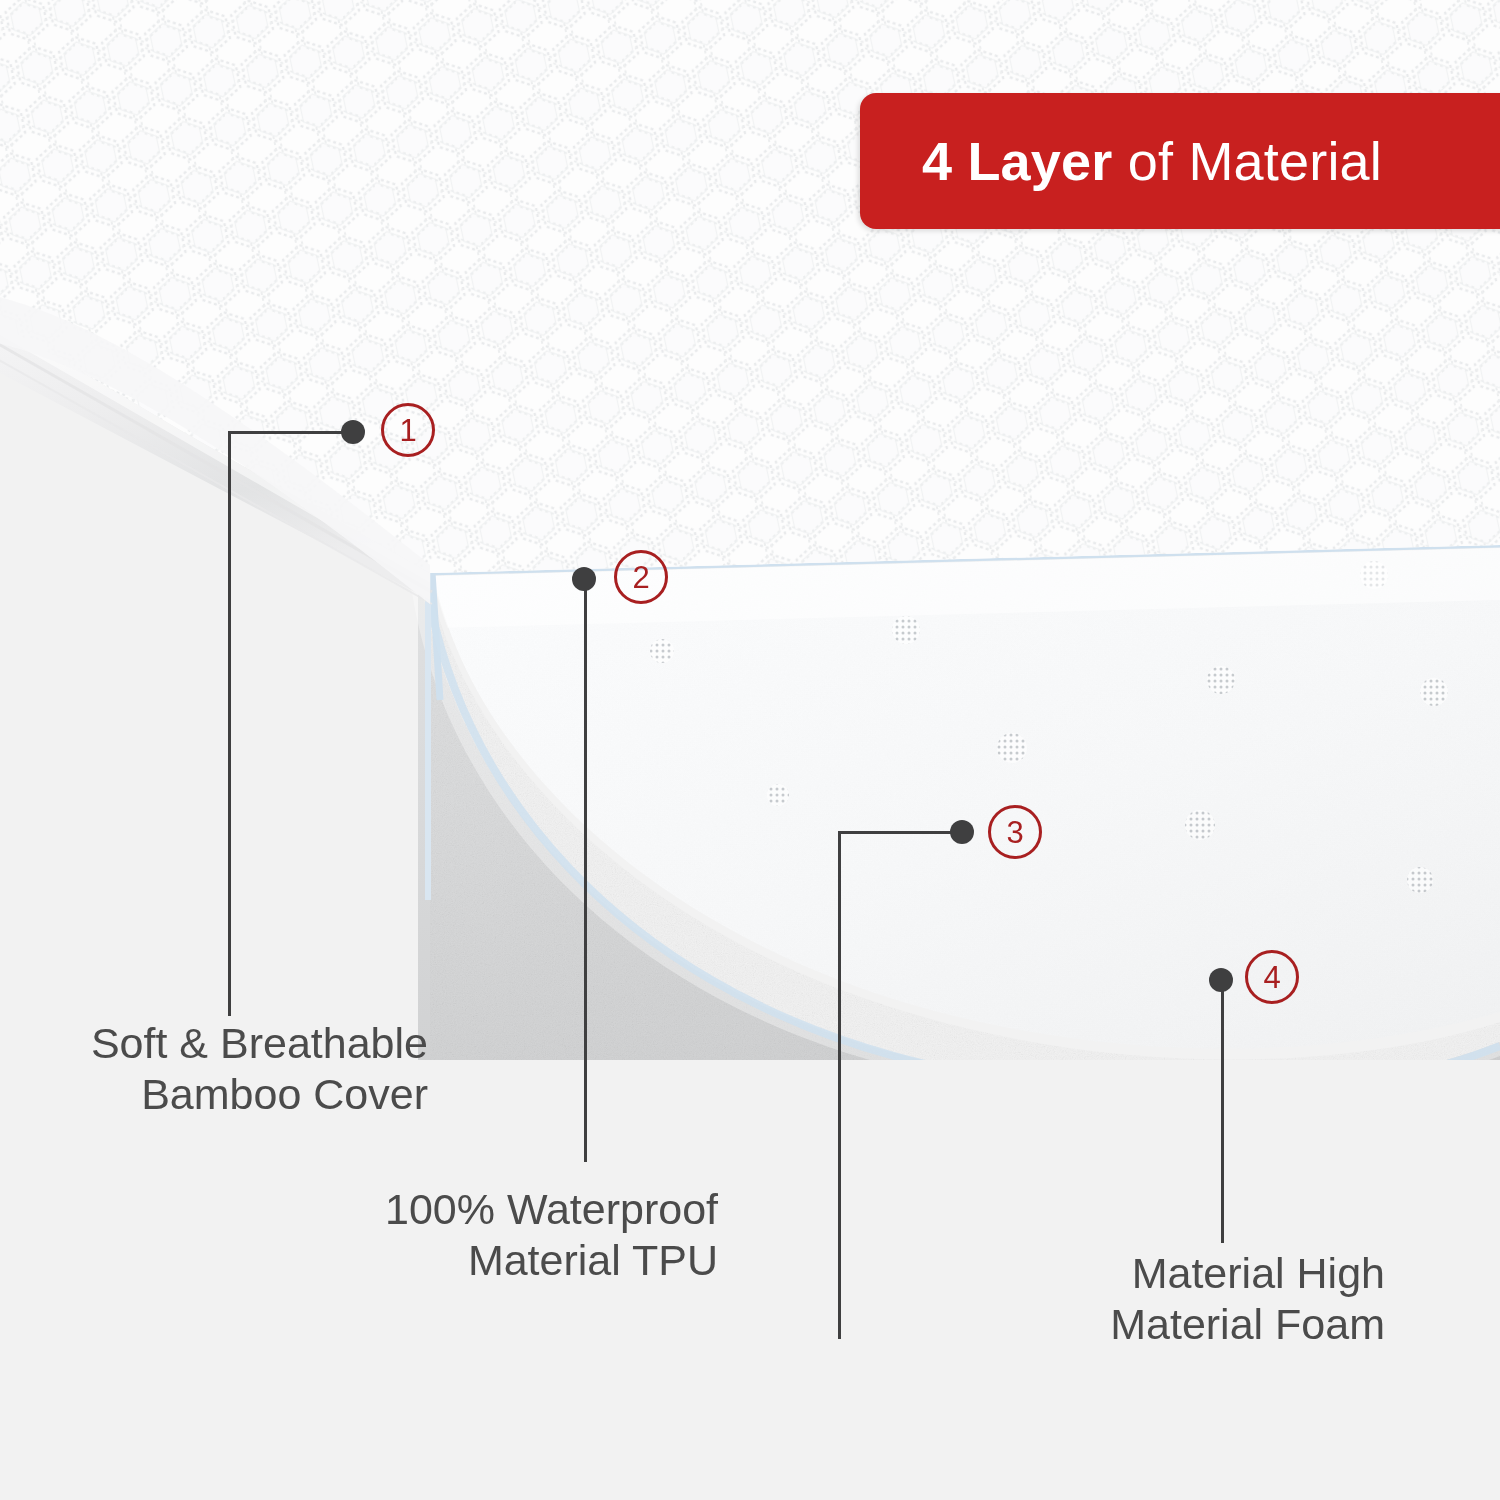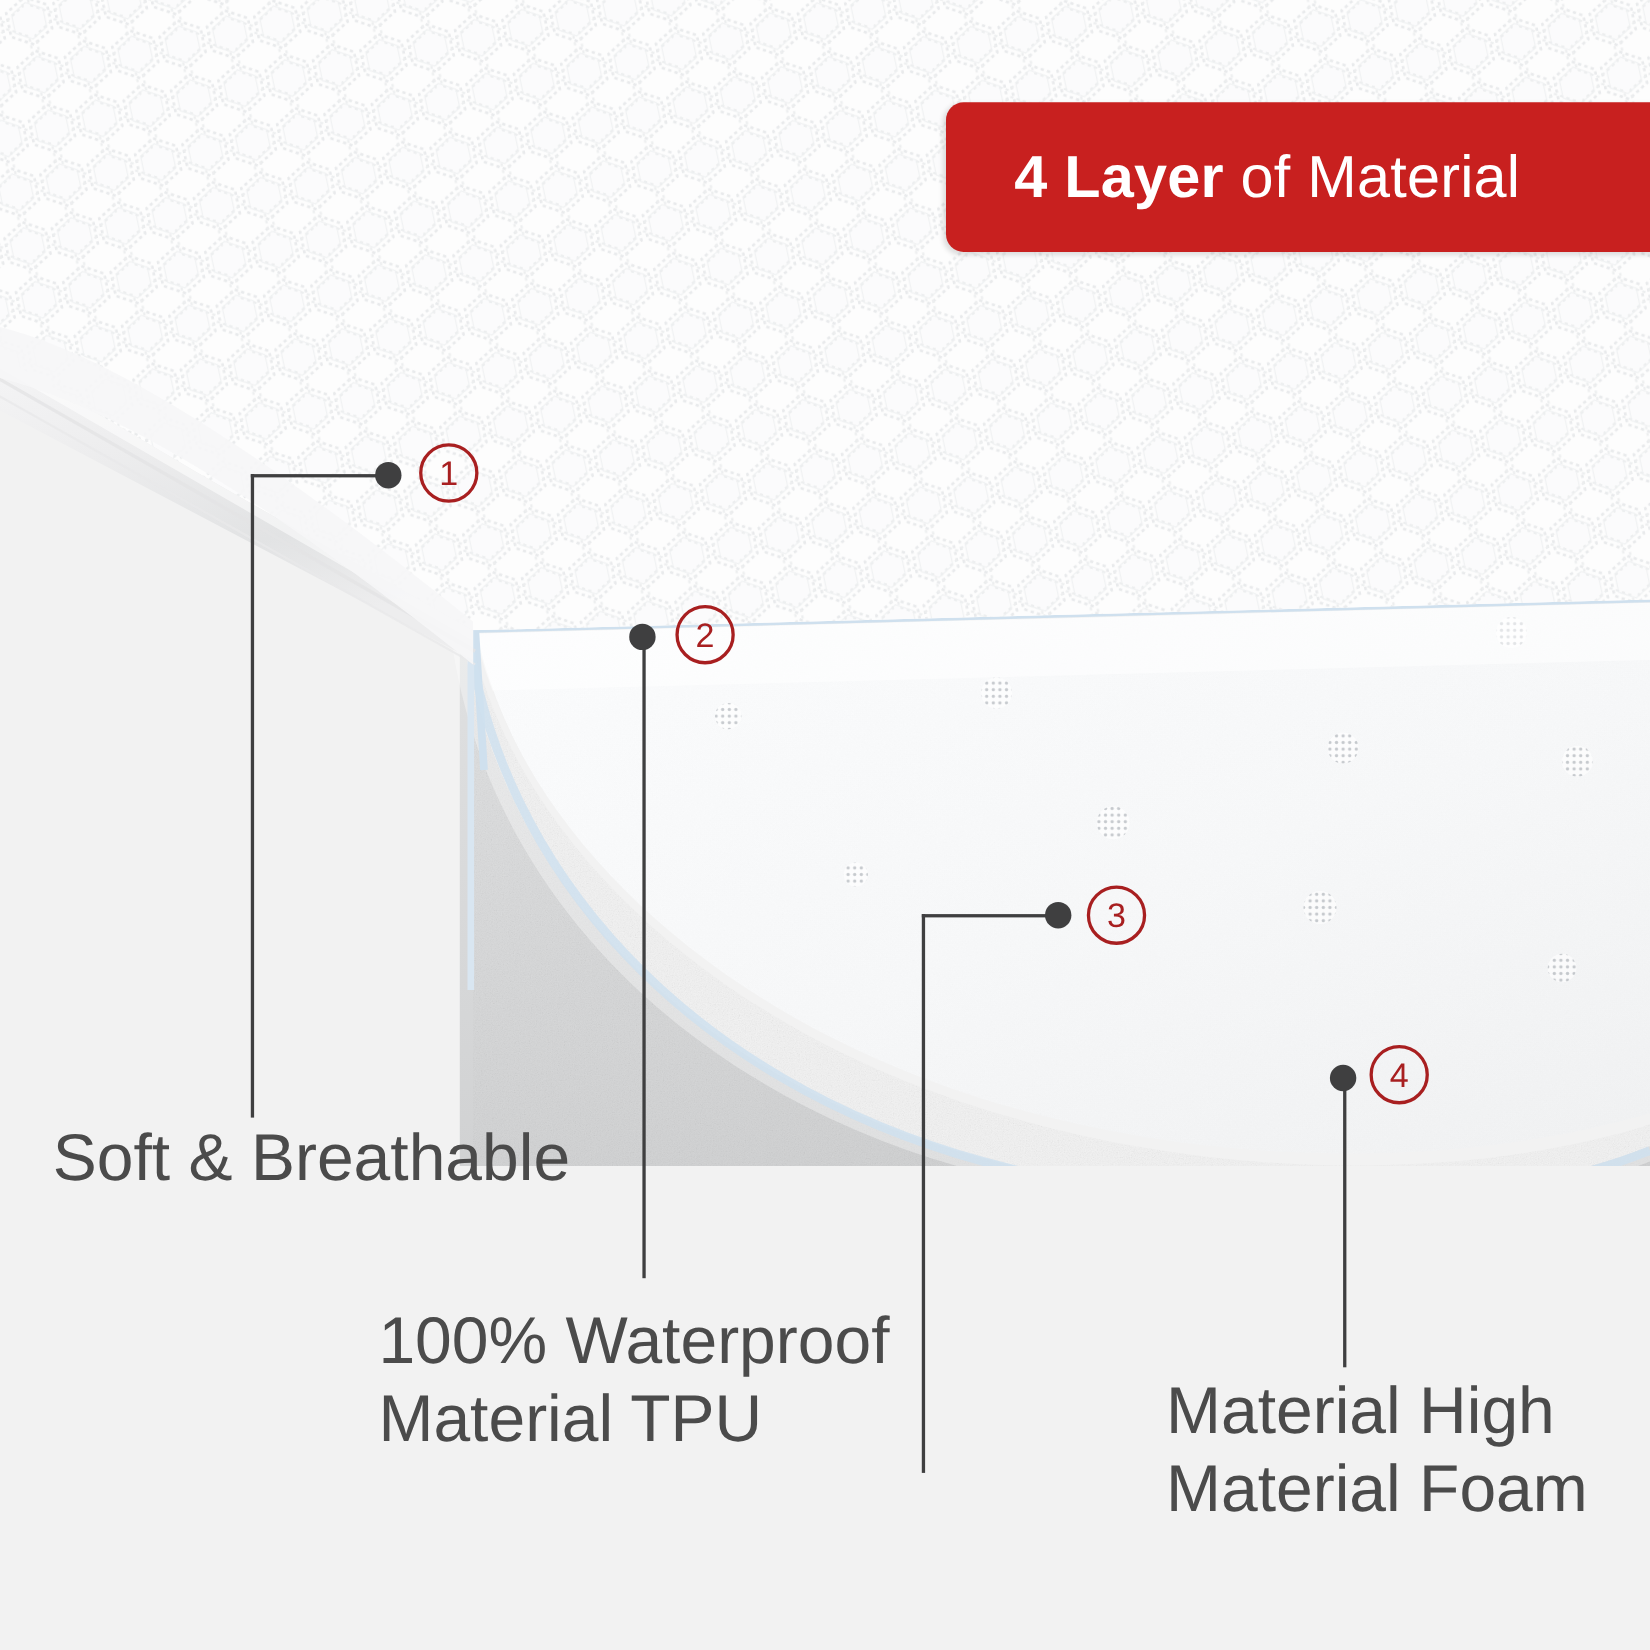--- a/index.html
+++ b/index.html
@@ -43,23 +43,23 @@
     box-sizing:border-box;line-height:1;
   }
   .leader{position:absolute;background:#3f3f40;}
   .leader.h{height:3px;}
   .leader.v{width:3px;}
 
   
   .label{
     position:absolute;
     color:#4b4b4b;
-    font-size:60px;
+    font-size:43px;
     line-height:1.18;
-    text-align:left;
+    text-align:right;
     white-space:nowrap;
   }
 </style>
 </head>
 <body>
 
 <div id="stage">
 
   <svg id="product" viewBox="0 0 1500 1060" preserveAspectRatio="none" aria-hidden="true">
     <defs>
@@ -212,26 +212,27 @@
       <span class="b">4 Layer</span><span class="n"> of Material</span>
     </div>
   </div>
 
   <div class="leader h" style="left:228px;top:431px;width:128px;"></div>
   <div class="leader v" style="left:228px;top:431px;height:585px;"></div>
   <div class="dot" style="left:341px;top:420px;"></div>
   <div class="numcircle" style="left:381px;top:403px;">1</div>
   <div class="label" style="left:48px;top:1018px;width:380px;">
     <span>Soft &amp; Breathable</span><br>
+    <span>Bamboo Cover</span>
   </div>
 
   <div class="leader v" style="left:584px;top:578px;height:584px;"></div>
   <div class="dot" style="left:572px;top:567px;"></div>
   <div class="numcircle" style="left:614px;top:550px;">2</div>
-  <div class="label" style="left:344px;top:1184px;width:390px;">
+  <div class="label" style="left:328px;top:1184px;width:390px;">
     <span>100% Waterproof</span><br>
     <span>Material TPU</span>
   </div>
 
   <div class="leader h" style="left:838px;top:831px;width:128px;"></div>
   <div class="leader v" style="left:838px;top:831px;height:508px;"></div>
   <div class="dot" style="left:950px;top:820px;"></div>
   <div class="numcircle" style="left:988px;top:805px;">3</div>
 
   <div class="leader v" style="left:1221px;top:979px;height:264px;"></div>

